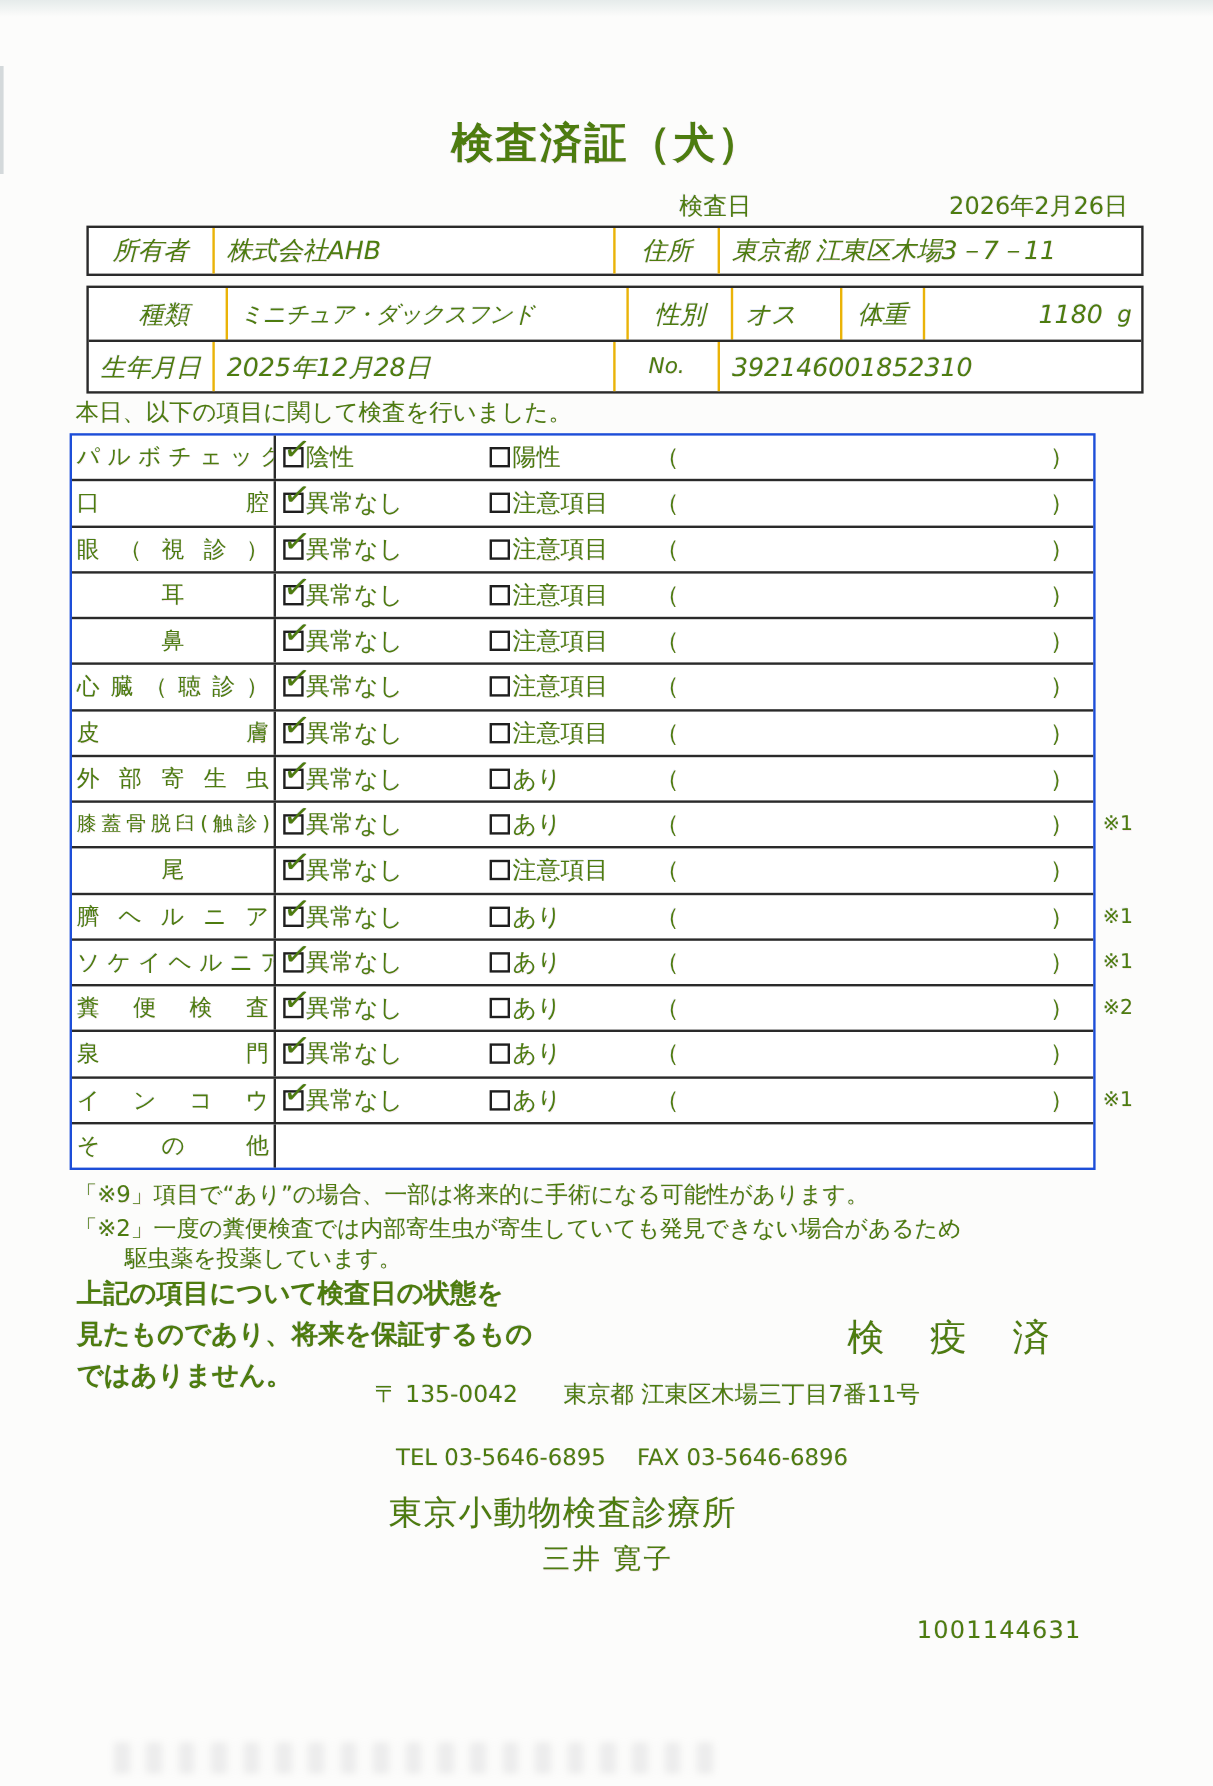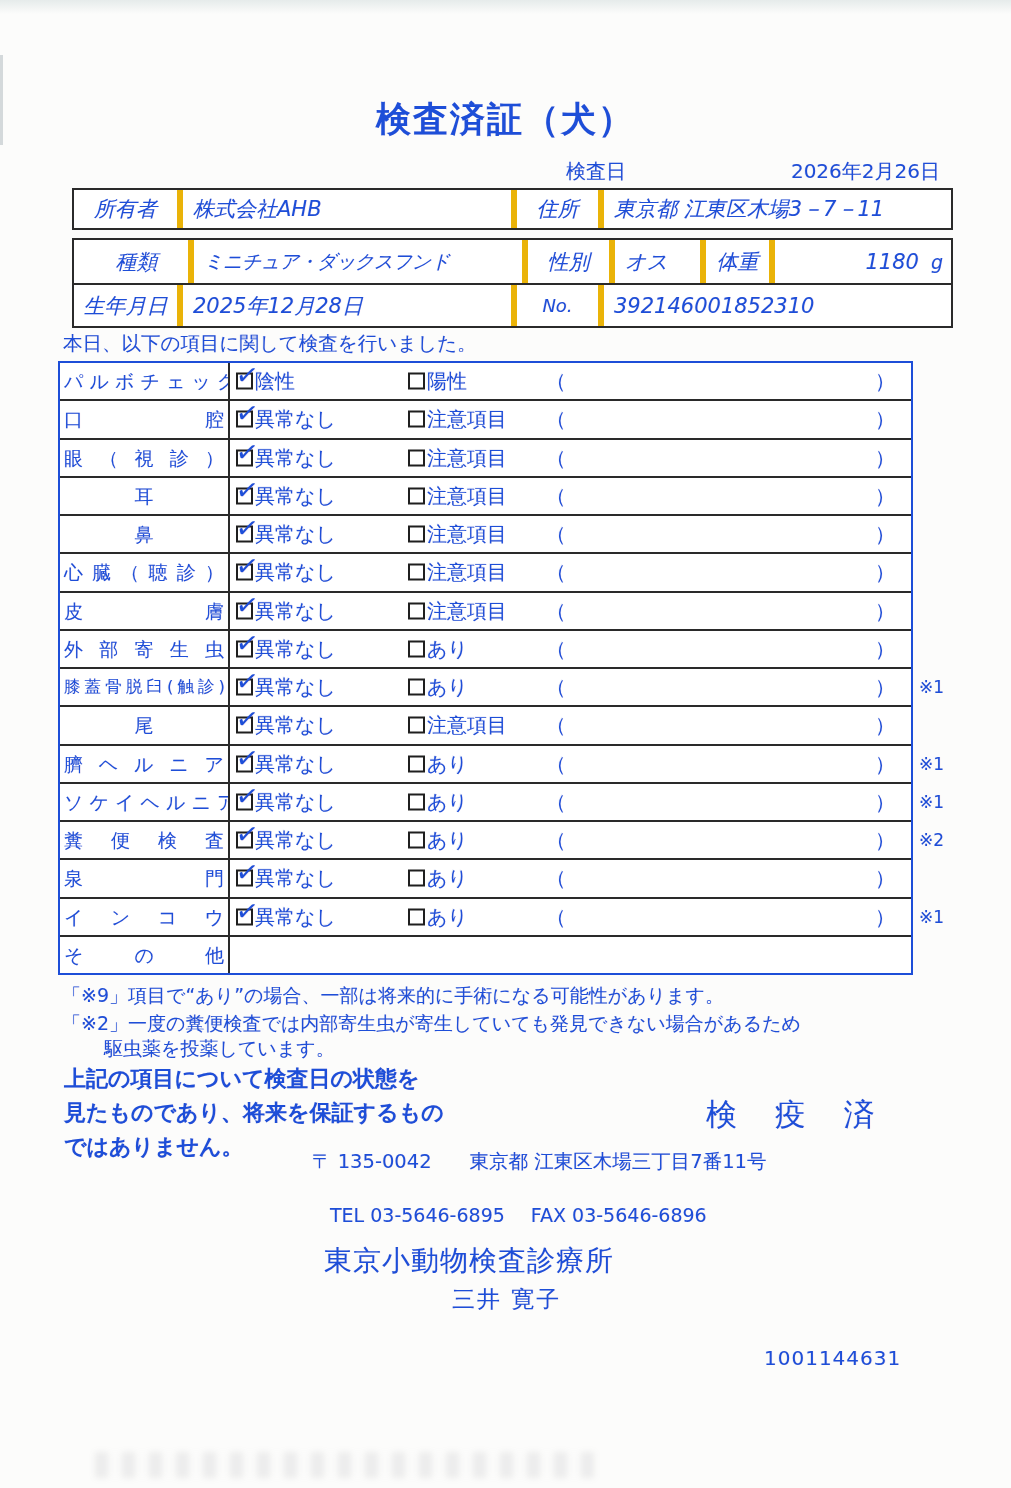--- a/index.html
+++ b/index.html
@@ -1,18 +1,18 @@
 <!DOCTYPE html>
 <html lang="ja"><head>
 <meta charset="utf-8">
 <style>
   html,body { margin:0; padding:0; background:#fcfcfb; }
   .page {
     position:relative; width:1011px; height:1488px; overflow:hidden;
-    background:#fcfcfb; color:#1d4ed8;
+    background:#fcfcfb; color:#4d7c0f;
     font-family:"DejaVu Sans", sans-serif;
     text-shadow:0.6px 0.3px 0 rgba(200,40,120,0.10), -0.6px -0.3px 0 rgba(40,80,200,0.10);
   }
   
   .artifact-top { position:absolute; top:0; left:0; width:100%; height:14px;
     background:linear-gradient(180deg, rgba(188,204,204,0.35), rgba(255,255,255,0)); }
   .artifact-left { position:absolute; left:0; top:55px; width:3px; height:90px; background:rgba(165,175,180,0.45); }
   .artifact-bleed { position:absolute; left:95px; top:1452px; width:500px; height:26px;
     background:repeating-linear-gradient(90deg, rgba(110,110,118,0.22) 0 13px, rgba(210,210,214,0.04) 13px 27px);
     filter:blur(3px); opacity:0.5; }
@@ -23,21 +23,21 @@
   .insp-label { position:absolute; left:566px; top:158px; font-size:20px; }
   .insp-date  { position:absolute; right:71px; top:158px; font-size:20px; }
 
   .tbl { position:absolute; left:72px; width:881px; border:2px solid #2a2a2a; box-sizing:border-box; background:#fff;font-style:italic; }
   .tbl-owner { top:188px; height:42px; display:grid; grid-template-columns:103px 334px 87px 1fr; }
   .tbl-info  { top:238px; height:90px; display:grid; grid-template-rows:1fr 1fr; }
   .info-row  { display:grid; }
   .info-row1 { grid-template-columns:103px 334px 87px 91px 69px 1fr;margin-left:11px; }
   .info-row2 { grid-template-columns:103px 334px 87px 1fr; border-top:2px solid #2a2a2a; }
   .cell { display:flex; align-items:center; font-size:21px; overflow:hidden; }
-  .cell + .cell { border-left:6px solid #eab308; }
+  .cell + .cell { border-left:2px solid #eab308; }
   .lab  { justify-content:center; }
   .val  { padding-left:10px; }
   .breed { font-size:19px; letter-spacing:-0.5px; }
   .no-label { font-size:18px; }
   .weight-val { justify-content:flex-end; padding-right:8px; gap:12px; }
   .weight-val .unit { font-size:19px; }
 
   .intro { position:absolute; left:63px; top:330px; margin:0; font-size:19.5px; }
 
   .checklist { position:absolute; left:58px; top:361px; width:855px; height:614px;

